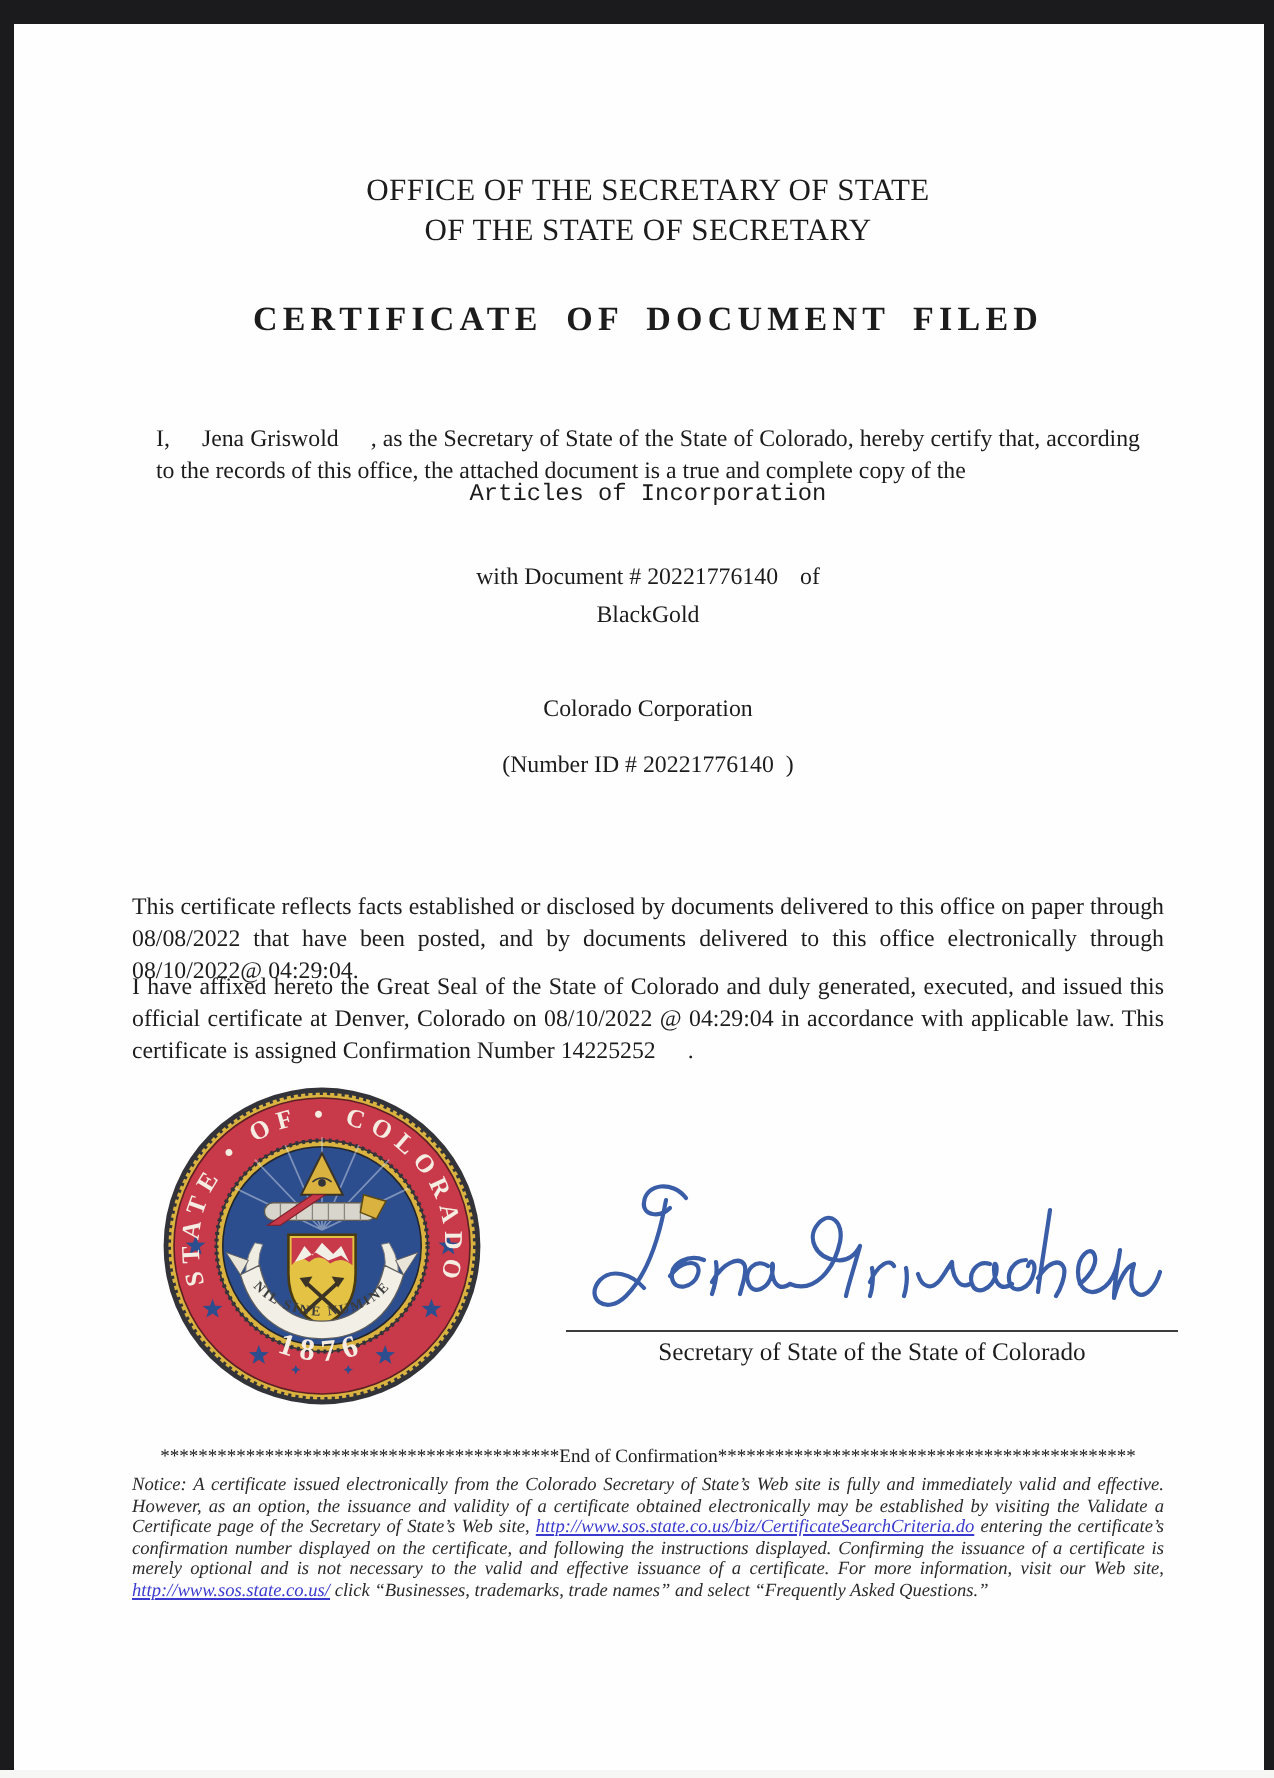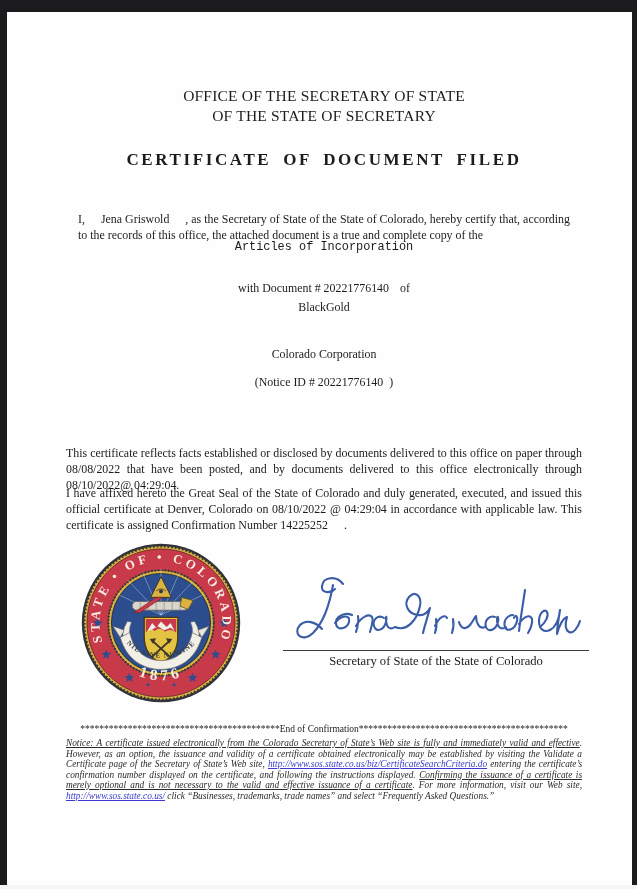--- a/index.html
+++ b/index.html
@@ -9,27 +9,27 @@
   .abs{position:absolute;left:59px;right:50px;}
   .center{text-align:center;}
   .just{text-align:justify;}
   .hdr{font-size:15.5px;line-height:20px;letter-spacing:.2px;}
   .title{font-size:17px;font-weight:bold;letter-spacing:2.6px;word-spacing:5px;}
   .body-txt{font-size:11.9px;line-height:15.8px;}
   .gap-lg{display:inline-block;width:16px;}
   .gap-md{display:inline-block;width:11px;}
   .gap-sm{display:inline-block;width:6px;}
   .seal-wrap{position:absolute;left:74px;top:531px;width:160px;height:160px;}
-  .sig-wrap{position:absolute;left:276px;top:560px;width:306px;}
+  .sig-wrap{position:absolute;left:276px;top:575px;width:306px;}
   .sig-svg{display:block;width:300px;height:78px;margin-left:3px;}
   .sig-line{border:none;border-top:1.6px solid #3d3d3d;margin:0;width:100%;}
   .sig-title{font-size:12.6px;text-align:center;margin-top:3px;}
   .endline{font-size:9.5px;white-space:nowrap;letter-spacing:0;}
   .notice{font-size:9.3px;line-height:10.5px;font-style:italic;color:#2a2a2a;}
-  .u{text-decoration:underline;}
+  .u{}
   .lnk{color:#3a3ace;text-decoration:underline;}
   .bottom-strip{position:absolute;left:0;right:0;bottom:0;height:4px;background:#f6f6f4;}
 </style>
 </head>
 <body>
 
 <div class="stage">
   <div class="page">
 
     <div class="abs hdr center" style="top:74px;">
@@ -42,21 +42,21 @@
     <p class="abs body-txt just" style="top:188px;margin:12px;"><span>I,</span><span class="gap-lg"></span><span>Jena Griswold</span><span class="gap-lg"></span><span>, as the Secretary of State of the State of Colorado, hereby certify that, according to the records of this office, the attached document is a true and complete copy of the</span></p>
 
     <div class="abs body-txt center" style="top:228px;font-family:Liberation Mono, monospace;">Articles of Incorporation</div>
 
     <div class="abs body-txt center" style="top:269px;"><span>with Document #</span>&nbsp;<span>20221776140</span><span class="gap-md"></span><span>of</span></div>
 
     <div class="abs body-txt center" style="top:288px;">BlackGold</div>
 
     <div class="abs body-txt center" style="top:323px;margin-top:12px;">Colorado Corporation</div>
 
-    <div class="abs body-txt center" style="top:363px;"><span>(Notice ID #</span>&nbsp;<span>20221776140</span><span class="gap-sm"></span><span>)</span></div>
+    <div class="abs body-txt center" style="top:363px;"><span>(Number ID #</span>&nbsp;<span>20221776140</span><span class="gap-sm"></span><span>)</span></div>
 
 
     <p class="abs body-txt just" style="top:434px;margin:0;">This certificate reflects facts established or disclosed by documents delivered to this office on paper through 08/08/2022 that have been posted, and by documents delivered to this office electronically through 08/10/2022@ 04:29:04.</p>
 
     <p class="abs body-txt just" style="top:474px;margin:0;"><span>I have affixed hereto the Great Seal of the State of Colorado and duly generated, executed, and issued this official certificate at Denver, Colorado on 08/10/2022 @ 04:29:04 in accordance with applicable law. This certificate is assigned Confirmation Number</span>&nbsp;<span>14225252</span><span class="gap-lg"></span><span>.</span></p>
 
     <div class="seal-wrap">
       <svg viewBox="0 0 200 200" width="160" height="160">
         <defs>
           <path id="arcTop" d="M30,132 A77,77 0 1 1 170,132" fill="none"></path>

